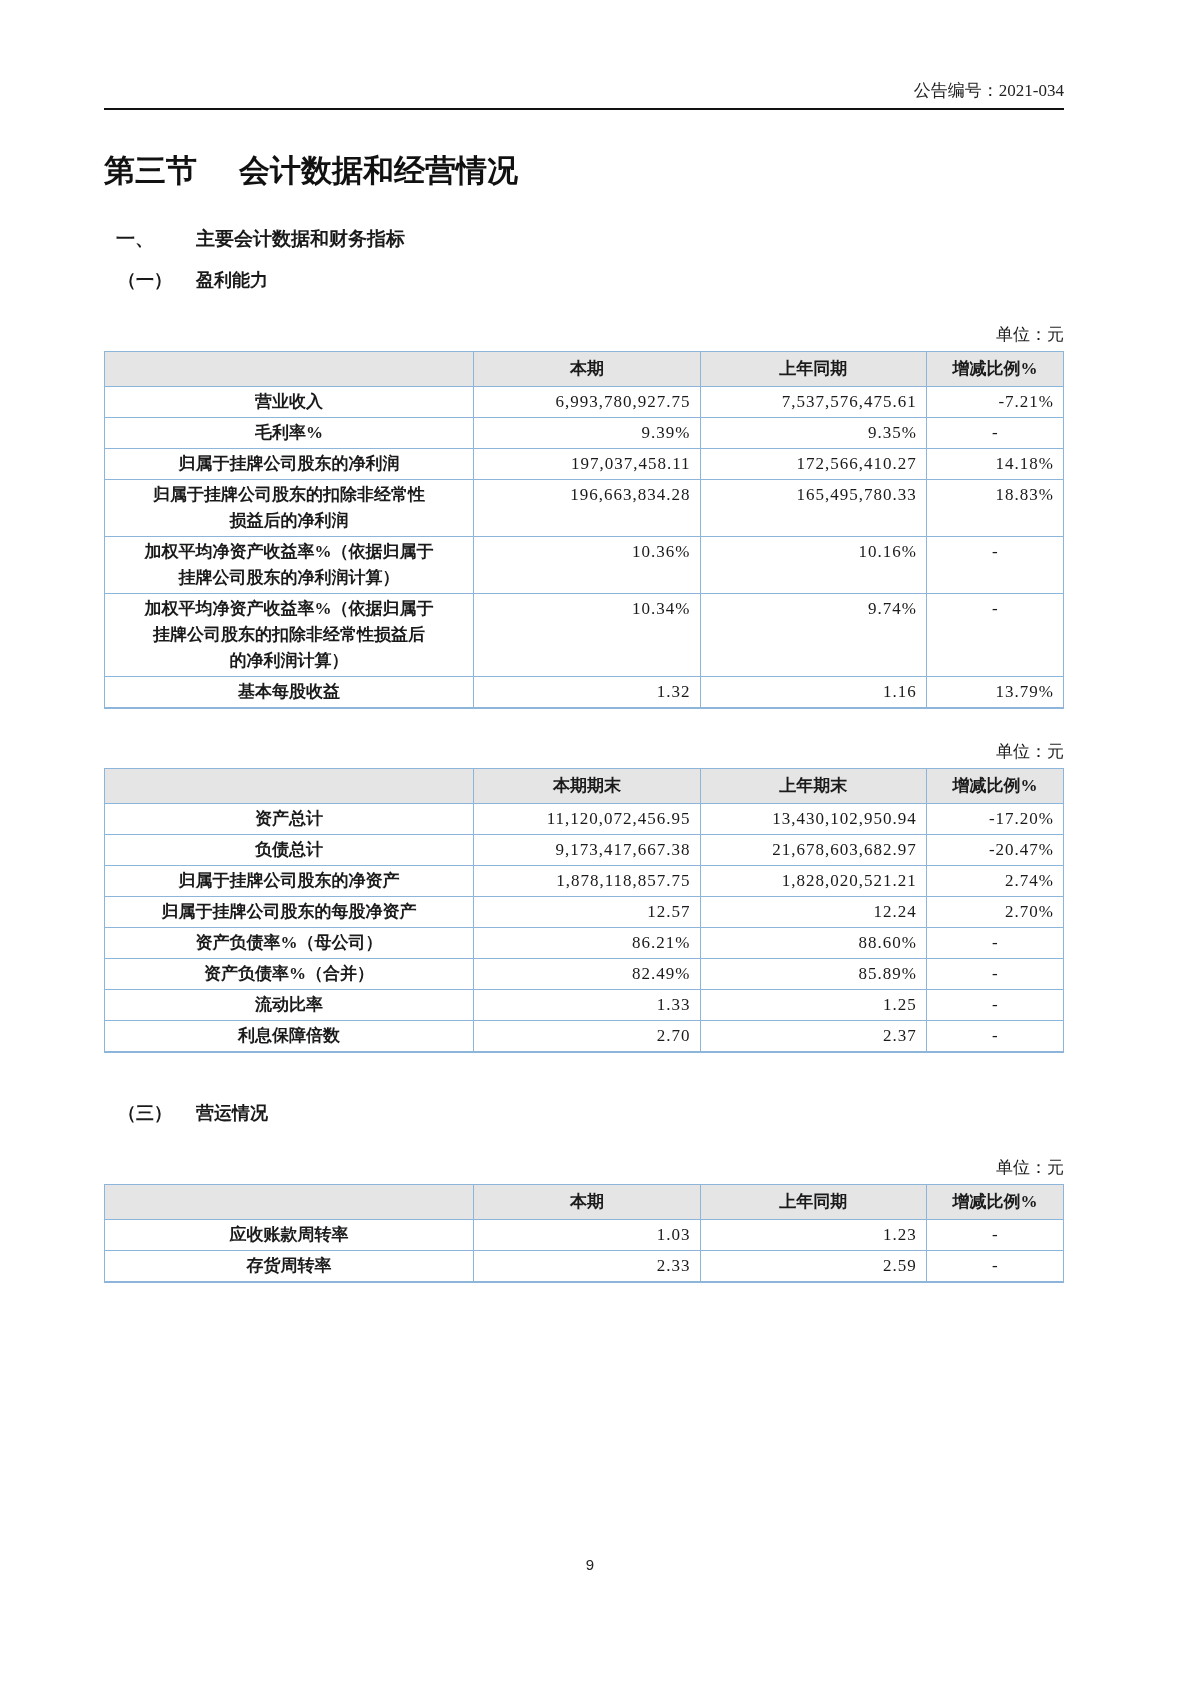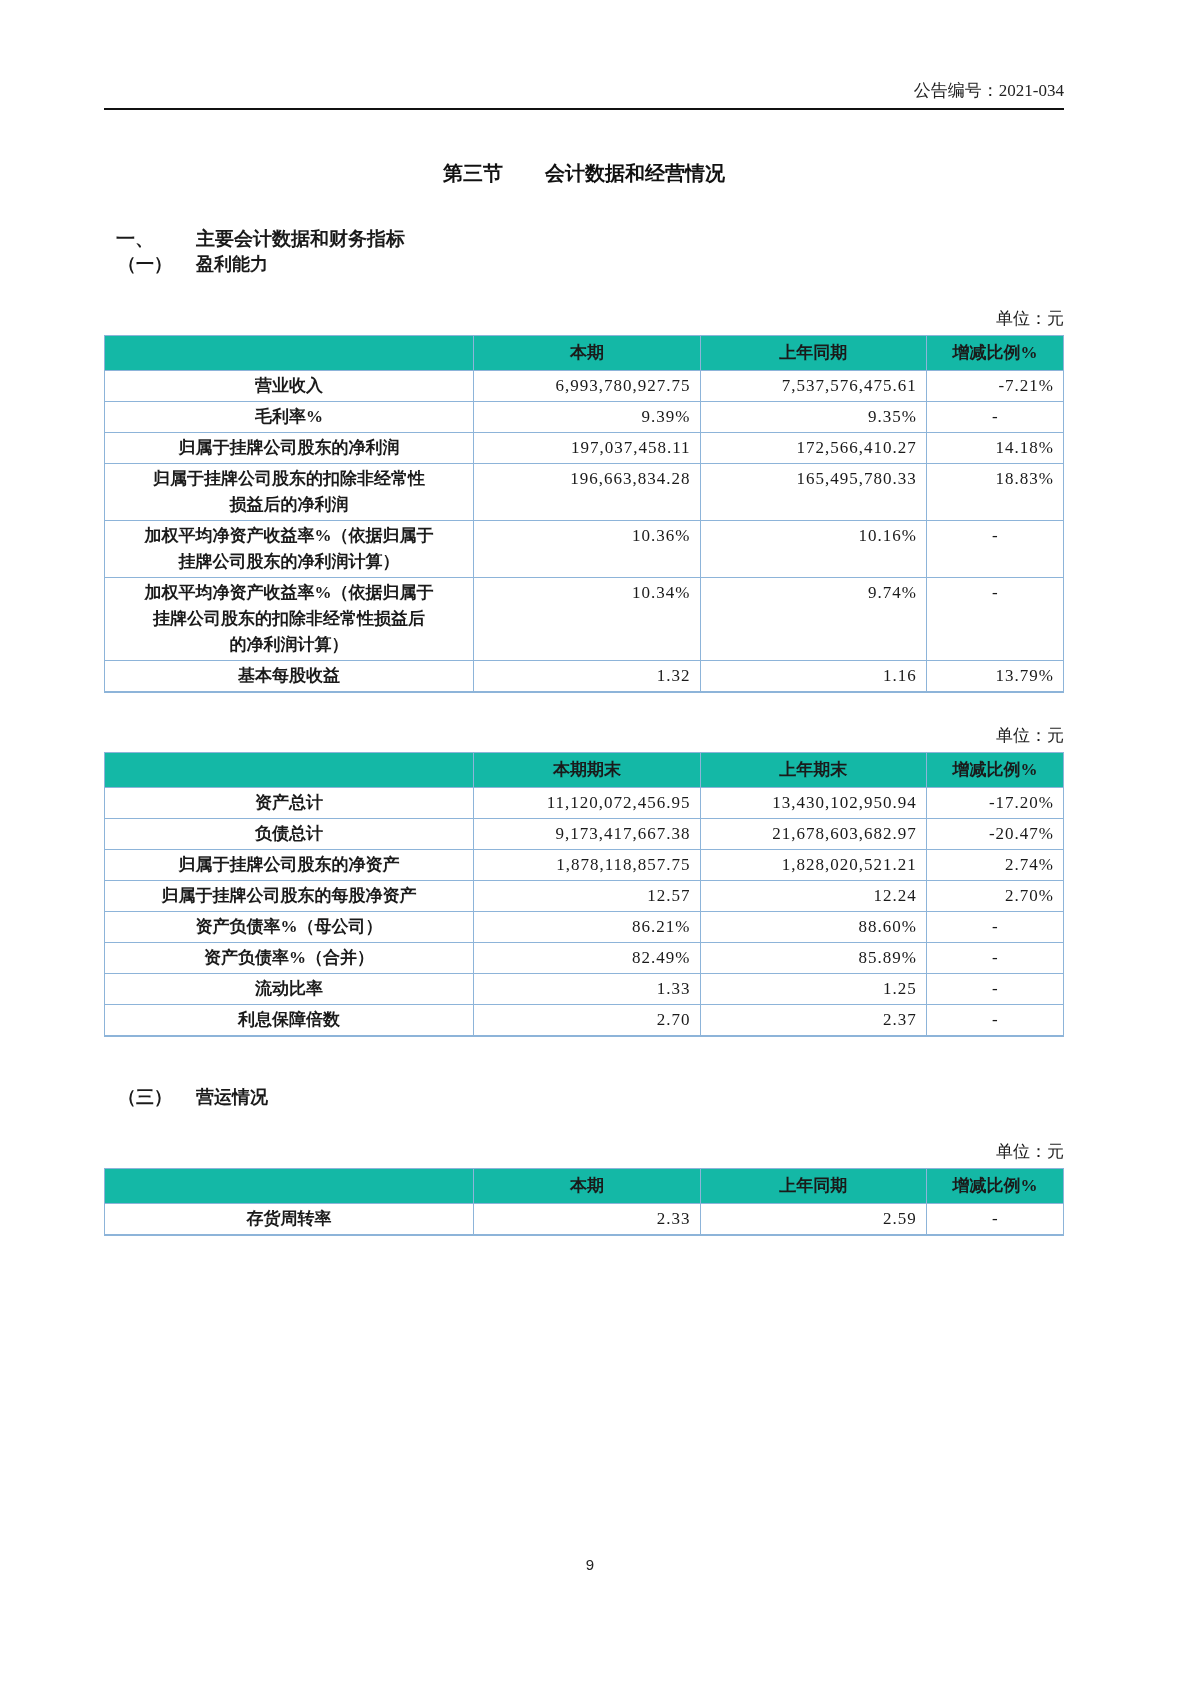--- a/index.html
+++ b/index.html
@@ -19,45 +19,45 @@
     line-height:22px;
     color:#222;
   }
   .header-rule{
     border:none;
     border-top:2px solid #111;
     margin:6px 0 0 0;
   }
   .doc-title{
     margin:46px 0 0 0;
-    text-align:center;
-    font-family:Liberation Serif, serif;
-    font-weight:bold;
-    font-size:20px;
+    text-align:left;
+    font-family:Liberation Mono, monospace;
+    font-weight:bold;
+    font-size:31px;
     line-height:34px;
     color:#111;
   }
   .doc-title .t1{margin-right:42px;}
   .h2{
     margin-top:36px;
     padding-left:12px;
     font-family:"Liberation Sans","DejaVu Sans",sans-serif;
     font-weight:bold;
     font-size:19px;
     line-height:26px;
   }
   .h2 .h-num{display:inline-block;min-width:80px;}
   .h3{
     padding-left:14px;
     font-family:"Liberation Sans","DejaVu Sans",sans-serif;
     font-weight:bold;
     font-size:18px;
     line-height:24px;
   }
-  .h3-1{}
+  .h3-1{margin-top:16px;}
   .h3-2{margin-top:54px;}
   .h3-3{margin-top:48px;}
   .h3 .h-num{display:inline-block;min-width:78px;}
   .unit{
     margin-top:32px;
     text-align:right;
     font-size:17px;
     line-height:22px;
   }
   table.fin{
@@ -66,21 +66,21 @@
     border-collapse:collapse;
     table-layout:fixed;
     border:1px solid #8db4d9;
     border-bottom-width:2px;
   }
   table.fin col.c-label{width:38.5%;}
   table.fin col.c-cur{width:23.6%;}
   table.fin col.c-prior{width:23.6%;}
   table.fin col.c-chg{width:14.3%;}
   table.fin th{
-    background:#14b8a6;
+    background:#e5e5e5;
     border:1px solid #8db4d9;
     font-size:17px;
     font-weight:bold;
     text-align:center;
     padding:5px 8px;
     line-height:24px;
   }
   table.fin td{
     border:1px solid #8db4d9;
     font-size:17px;
@@ -271,20 +271,26 @@
     <thead>
       <tr>
         <th></th>
         <th>本期</th>
         <th>上年同期</th>
         <th>增减比例%</th>
       </tr>
     </thead>
     <tbody>
       <tr>
+        <td class="lbl">应收账款周转率</td>
+        <td class="val">1.03</td>
+        <td class="val">1.23</td>
+        <td class="val dash">-</td>
+      </tr>
+      <tr>
         <td class="lbl">存货周转率</td>
         <td class="val">2.33</td>
         <td class="val">2.59</td>
         <td class="val dash">-</td>
       </tr>
     </tbody>
   </table>
 
   <div class="page-number">9</div>
 

